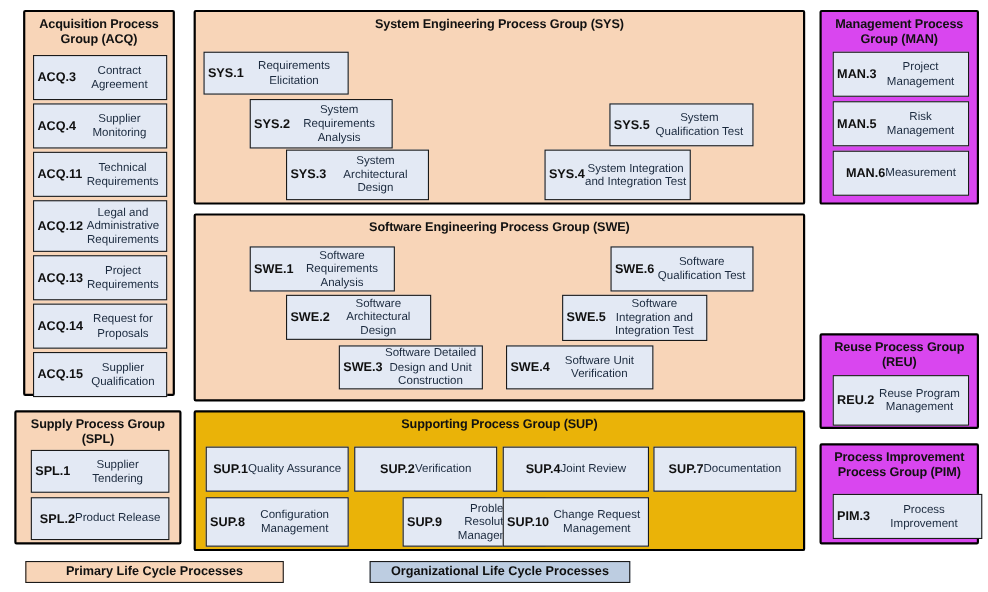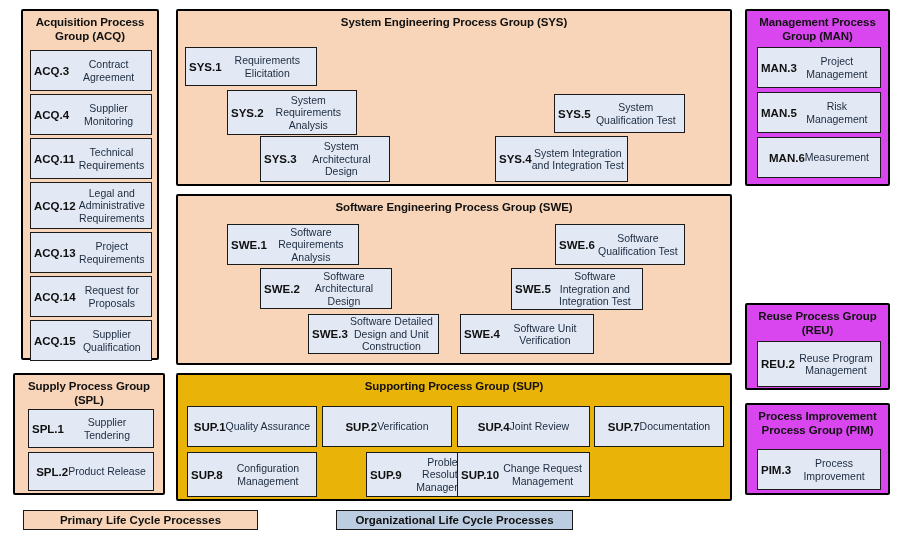--- a/index.html
+++ b/index.html
@@ -245,21 +245,21 @@
 
     <div class="proc" style="left:10px; top:36px; width:124px; height:46px;">
       <div class="pid">REU.2</div>
       <div class="pname">Reuse Program Management</div>
     </div>
   </div>
 
   <div class="group org" style="left:745px; top:403px; width:145px; height:92px;">
     <div class="group-title">Process Improvement Process Group (PIM)</div>
 
-    <div class="proc" style="left:10px; top:44px; width:124px; height:41px;">
+    <div class="proc" style="left:10px; top:44px; width:136px; height:41px;">
       <div class="pid">PIM.3</div>
       <div class="pname">Process Improvement</div>
     </div>
   </div>
 
   <div class="legend primary" style="left:23px; top:510px; width:235px; height:20px;">
     <span>Primary Life Cycle Processes</span>
   </div>
   <div class="legend org" style="left:336px; top:510px; width:237px; height:20px;">
     <span>Organizational Life Cycle Processes</span>

